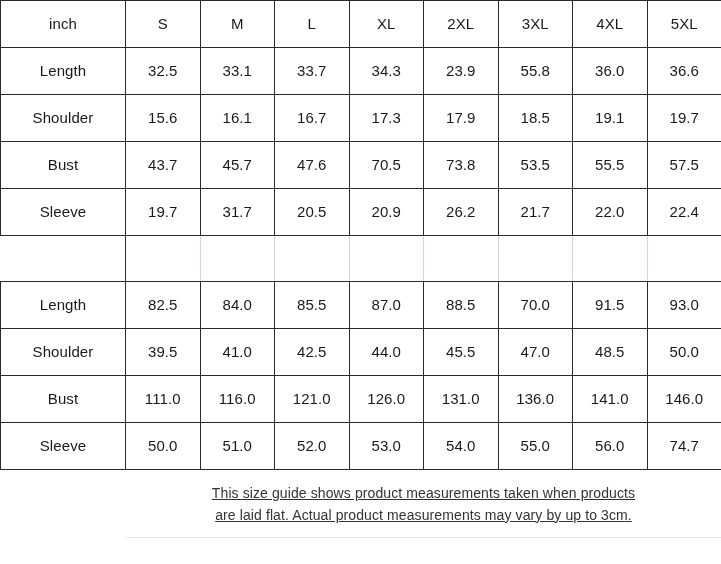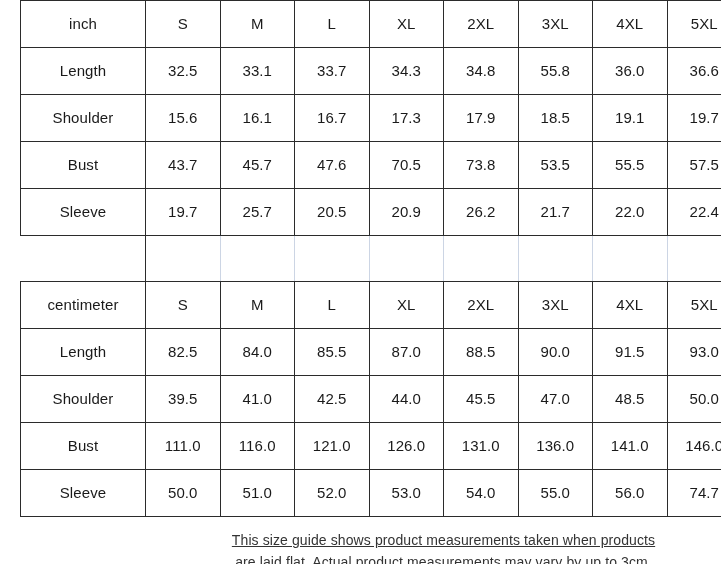--- a/index.html
+++ b/index.html
@@ -15,21 +15,20 @@
     font-family: "Liberation Sans", sans-serif;
     color: #1a1a1a;
     -webkit-font-smoothing: antialiased;
   }
 
   .size-guide {
     width: 578px;
     height: 564px;
     box-sizing: border-box;
     position: relative;
-    margin-left: 20px;
   }
 
   table.size-table {
     width: 721px;
     border-collapse: collapse;
     table-layout: fixed;
   }
 
   table.size-table col.label-col { width: 125px; }
   table.size-table col.data-col  { width: 74.5px; }
@@ -126,21 +125,21 @@
         <td class="size-head">4XL</td>
         <td class="size-head">5XL</td>
       </tr>
 
       <tr>
         <td class="row-label">Length</td>
         <td>32.5</td>
         <td>33.1</td>
         <td>33.7</td>
         <td>34.3</td>
-        <td>34.8</td>
+        <td>23.9</td>
         <td>55.8</td>
         <td>36.0</td>
         <td>36.6</td>
       </tr>
       <tr>
         <td class="row-label">Shoulder</td>
         <td>15.6</td>
         <td>16.1</td>
         <td>16.7</td>
         <td>17.3</td>
@@ -156,61 +155,50 @@
         <td>47.6</td>
         <td>70.5</td>
         <td>73.8</td>
         <td>53.5</td>
         <td>55.5</td>
         <td>57.5</td>
       </tr>
       <tr>
         <td class="row-label">Sleeve</td>
         <td>19.7</td>
-        <td>25.7</td>
+        <td>31.7</td>
         <td>20.5</td>
         <td>20.9</td>
         <td>26.2</td>
         <td>21.7</td>
         <td>22.0</td>
         <td>22.4</td>
       </tr>
 
       <tr class="spacer-row">
         <td class="spacer-label"></td>
         <td></td>
         <td></td>
         <td></td>
         <td></td>
         <td></td>
         <td></td>
         <td></td>
         <td class="spacer-last"></td>
       </tr>
 
-      <tr>
-        <td class="unit-head">centimeter</td>
-        <td class="size-head">S</td>
-        <td class="size-head">M</td>
-        <td class="size-head">L</td>
-        <td class="size-head">XL</td>
-        <td class="size-head">2XL</td>
-        <td class="size-head">3XL</td>
-        <td class="size-head">4XL</td>
-        <td class="size-head">5XL</td>
-      </tr>
 
       <tr>
         <td class="row-label">Length</td>
         <td>82.5</td>
         <td>84.0</td>
         <td>85.5</td>
         <td>87.0</td>
         <td>88.5</td>
-        <td>90.0</td>
+        <td>70.0</td>
         <td>91.5</td>
         <td>93.0</td>
       </tr>
       <tr>
         <td class="row-label">Shoulder</td>
         <td>39.5</td>
         <td>41.0</td>
         <td>42.5</td>
         <td>44.0</td>
         <td>45.5</td>

